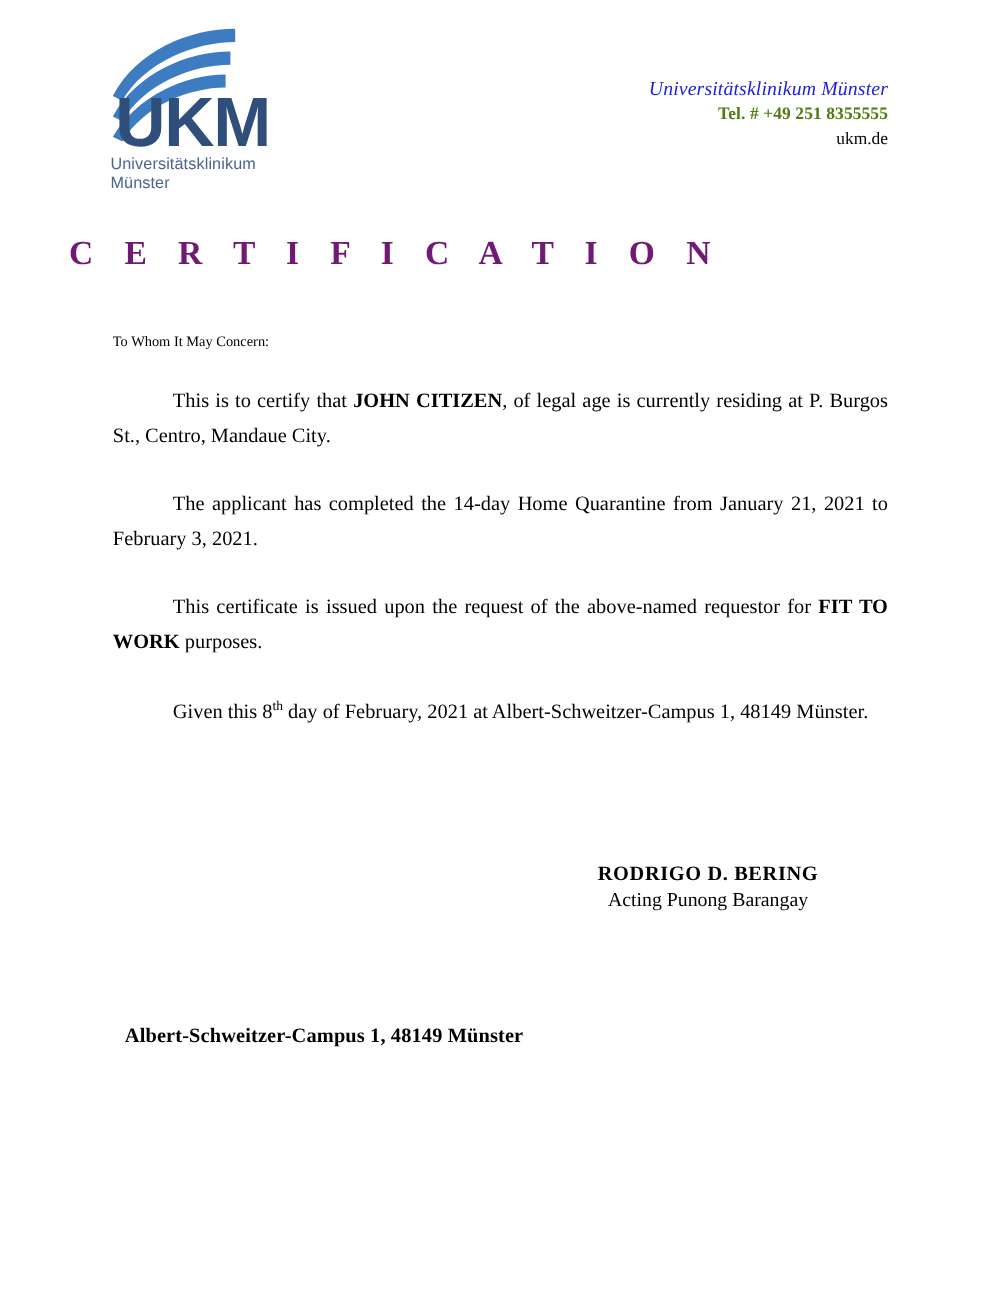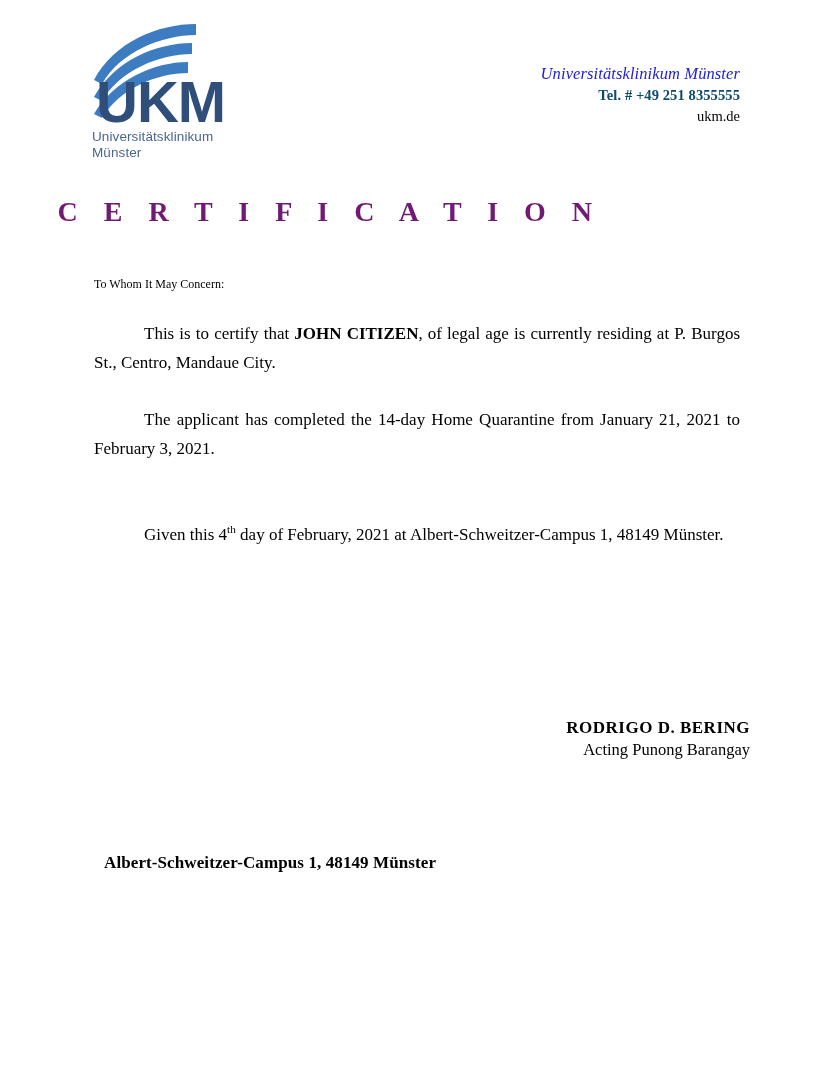--- a/index.html
+++ b/index.html
@@ -67,21 +67,21 @@
   }
   .contact-org {
     font-size: 16.5px;
     font-style: italic;
     color: #2121dd;
     letter-spacing: 0.1px;
   }
   .contact-tel {
     font-size: 14.5px;
     font-weight: bold;
-    color: #0c4a6e;
+    color: #4d7c0f;
     letter-spacing: 0.1px;
   }
   .contact-web {
     font-size: 14.5px;
     color: #000000;
   }
 
   
   .doc-title {
     position: absolute;
@@ -134,21 +134,21 @@
     vertical-align: super;
     line-height: 0;
   }
 
   
   .signature {
     position: absolute;
     left: 430px;
     top: 717px;
     width: 320px;
-    text-align: right;
+    text-align: center;
   }
   .sig-name {
     font-size: 17px;
     font-weight: bold;
     letter-spacing: 0.5px;
     line-height: 1.25;
   }
   .sig-role {
     font-size: 16.5px;
     line-height: 1.3;
@@ -208,25 +208,28 @@
     </p>
 
     <div class="gap-2"></div>
 
     <p class="para">
       <span>The applicant has completed the 14-day Home Quarantine from January 21, 2021 to February 3, 2021.</span>
     </p>
 
     <div class="gap-3"></div>
 
+    <p class="para">
+      <span>This certificate is issued upon the request of the above-named requestor for </span><b>FIT TO WORK</b><span> purposes.</span>
+    </p>
 
     <div class="gap-4"></div>
 
     <p class="para">
-      <span>Given this 4</span><sup class="ord">th</sup><span> day of February, 2021 at Albert-Schweitzer-Campus 1, 48149 Münster.</span>
+      <span>Given this 8</span><sup class="ord">th</sup><span> day of February, 2021 at Albert-Schweitzer-Campus 1, 48149 Münster.</span>
     </p>
 
   </div>
 
   <div class="signature">
     <div class="sig-name">RODRIGO D. BERING</div>
     <div class="sig-role">Acting Punong Barangay</div>
   </div>
 
   <div class="footer-address">Albert-Schweitzer-Campus 1, 48149 Münster</div>

